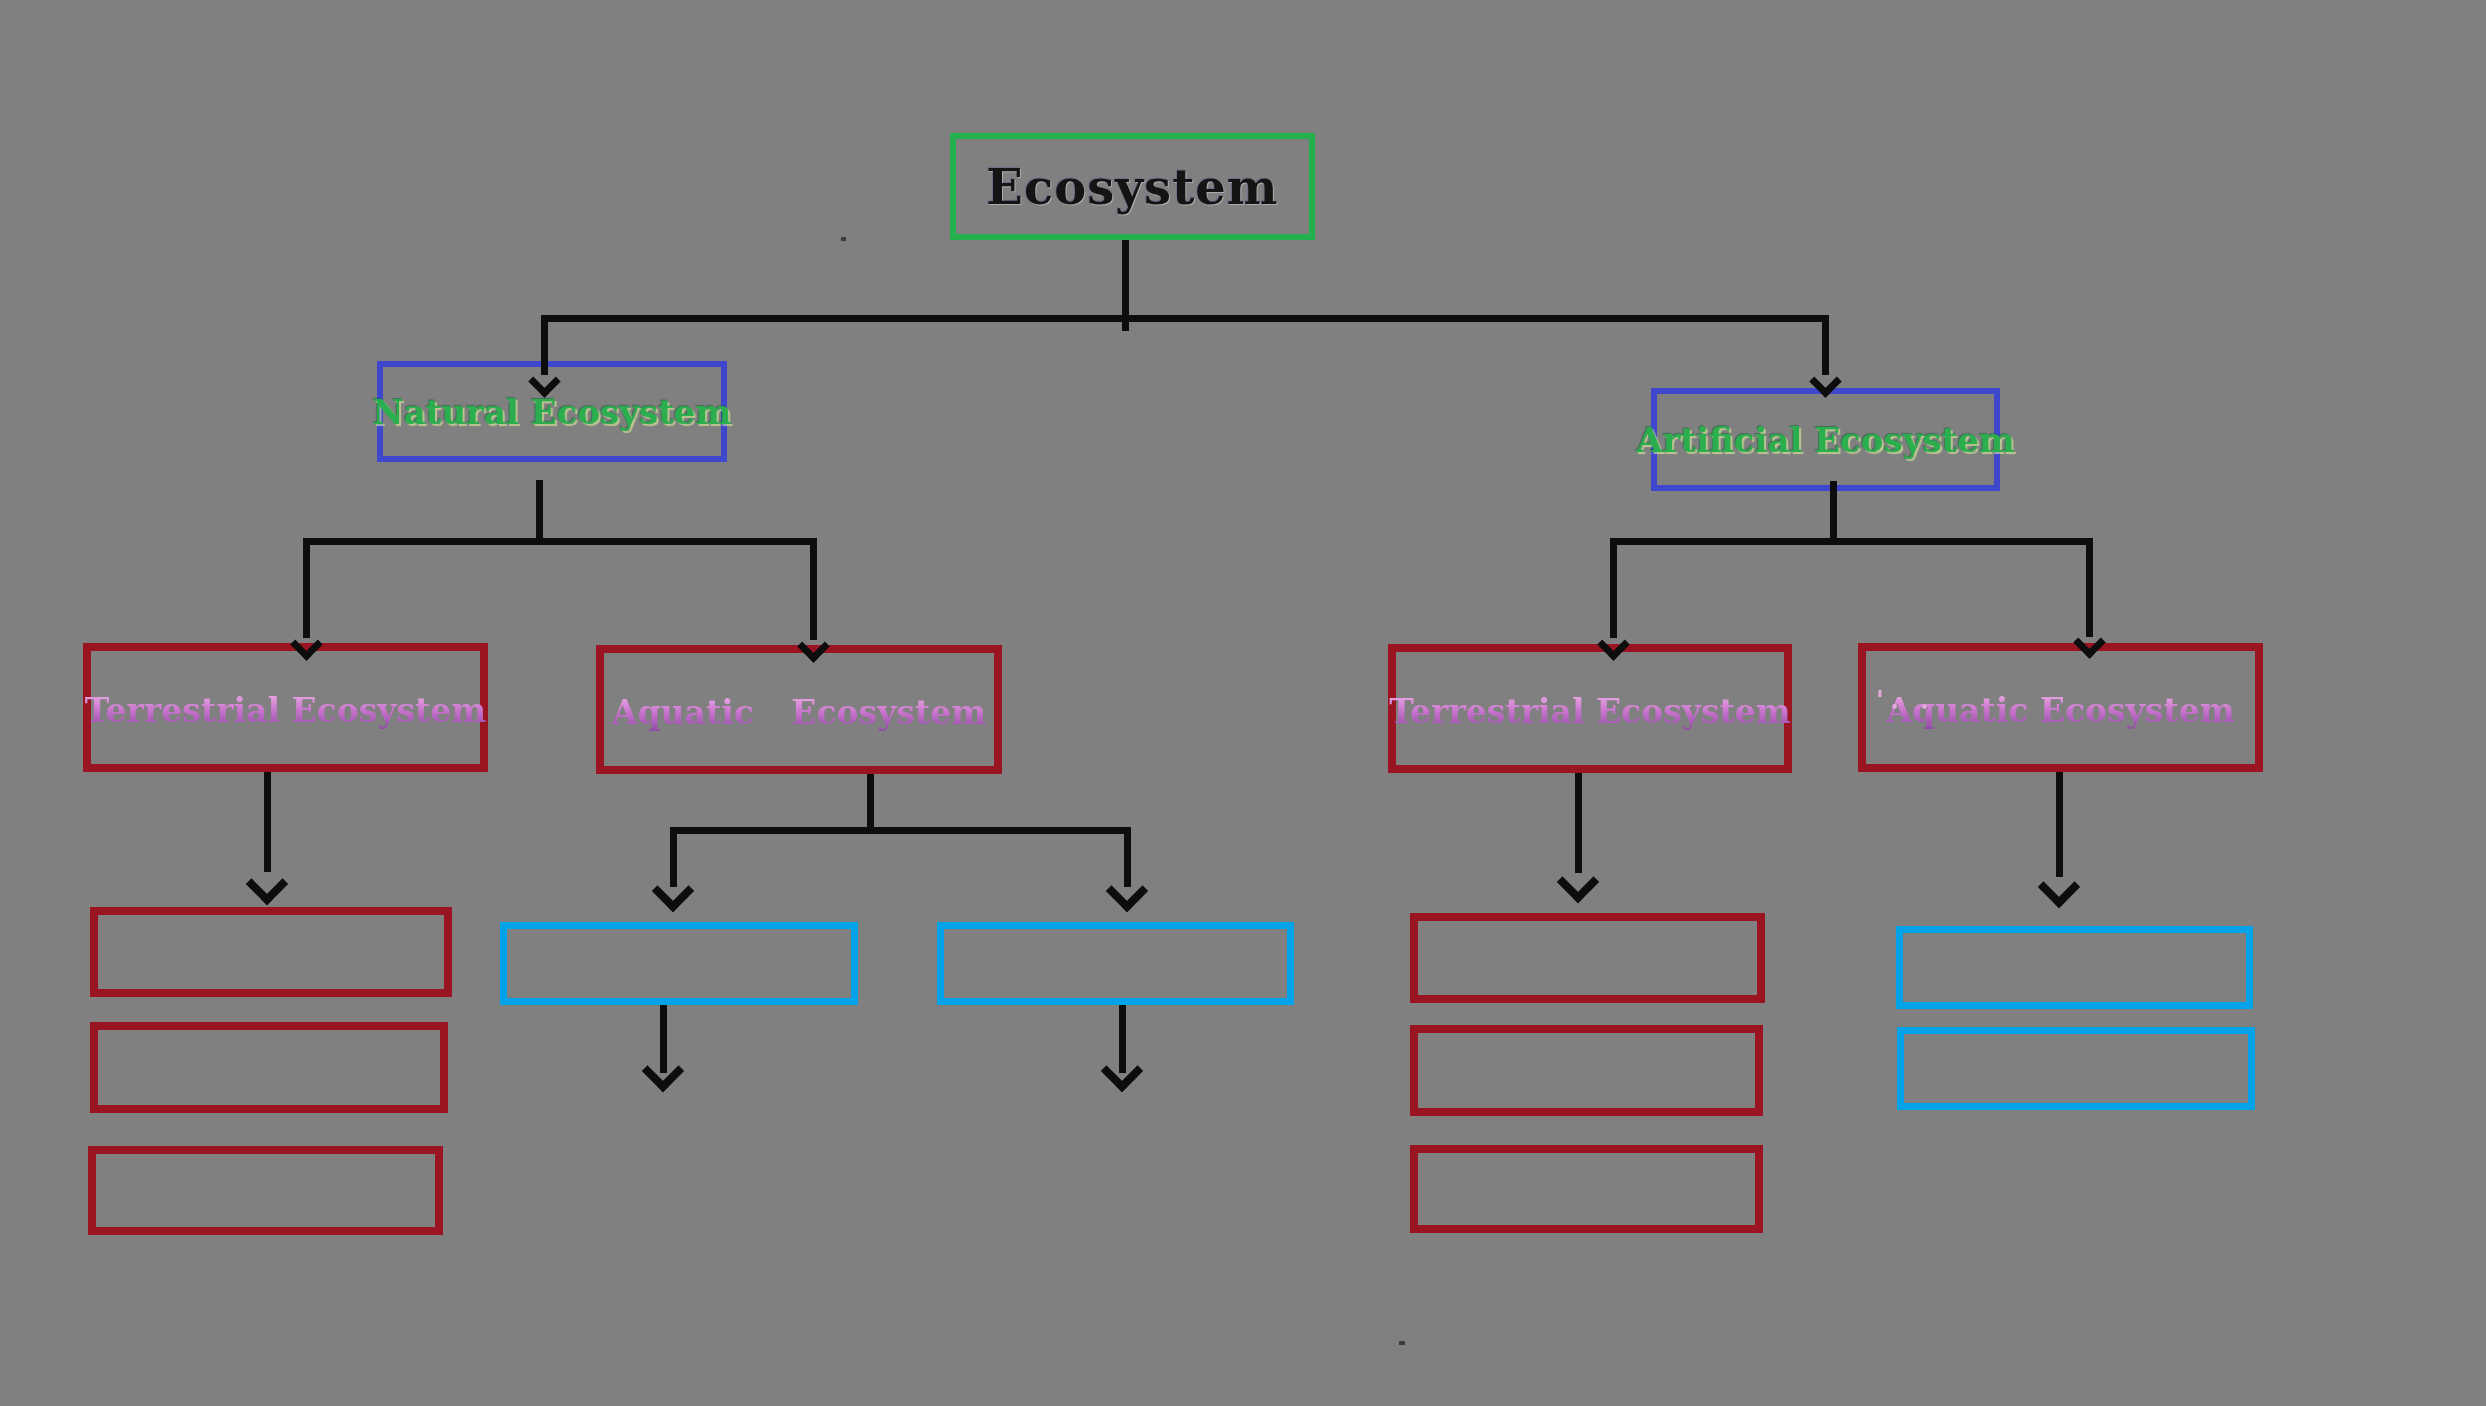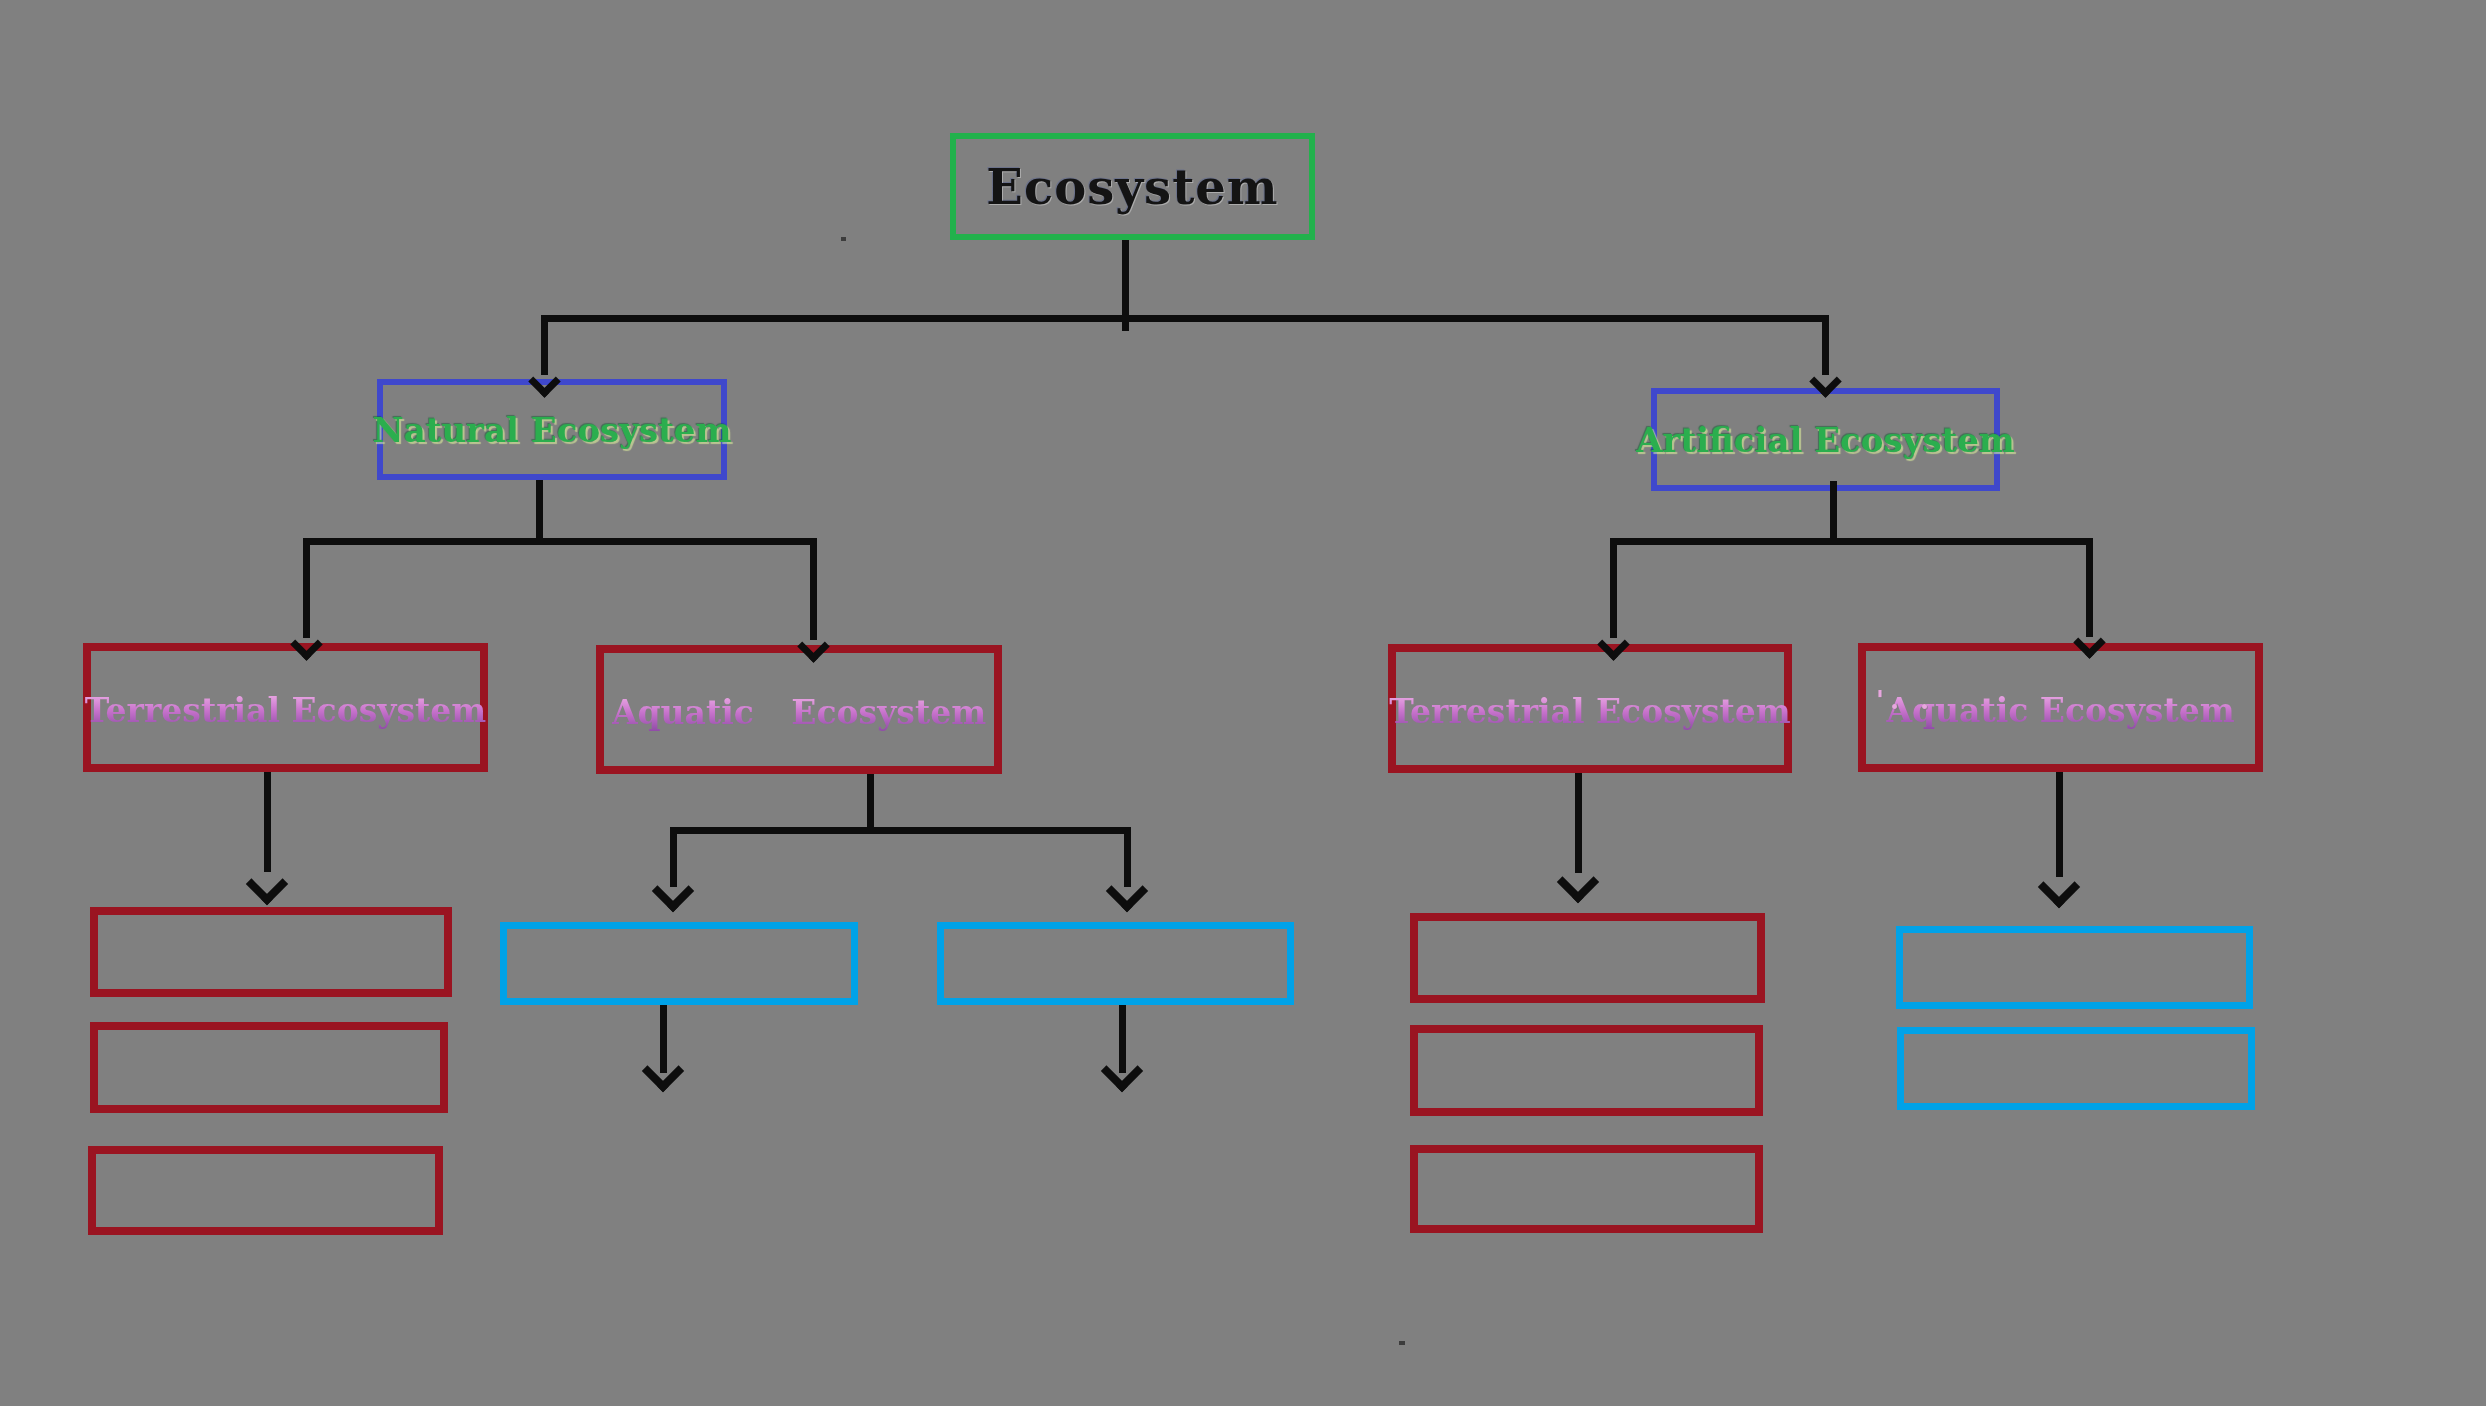--- a/index.html
+++ b/index.html
@@ -38,21 +38,21 @@
 </style>
 </head>
 <body>
 
 <div class="stage">
 
   <div class="node b-green" style="left:950px;top:133px;width:365px;height:107px;">
     <span class="lbl root-lbl">Ecosystem</span>
   </div>
 
-  <div class="node b-blue" style="left:377px;top:379px;width:350px;height:101px;">
+  <div class="node b-blue" style="left:377px;top:361px;width:350px;height:101px;">
     <span class="lbl lvl2-lbl">Natural Ecosystem</span>
   </div>
   <div class="node b-blue" style="left:1651px;top:388px;width:349px;height:103px;">
     <span class="lbl lvl2-lbl">Artificial Ecosystem</span>
   </div>
 
   <div class="node lvl3 b-red" style="left:83px;top:643px;width:405px;height:129px;">
     <span class="lbl lvl3-lbl">Terrestrial Ecosystem</span>
   </div>
   <div class="node lvl3 b-red" style="left:596px;top:645px;width:406px;height:129px;">

